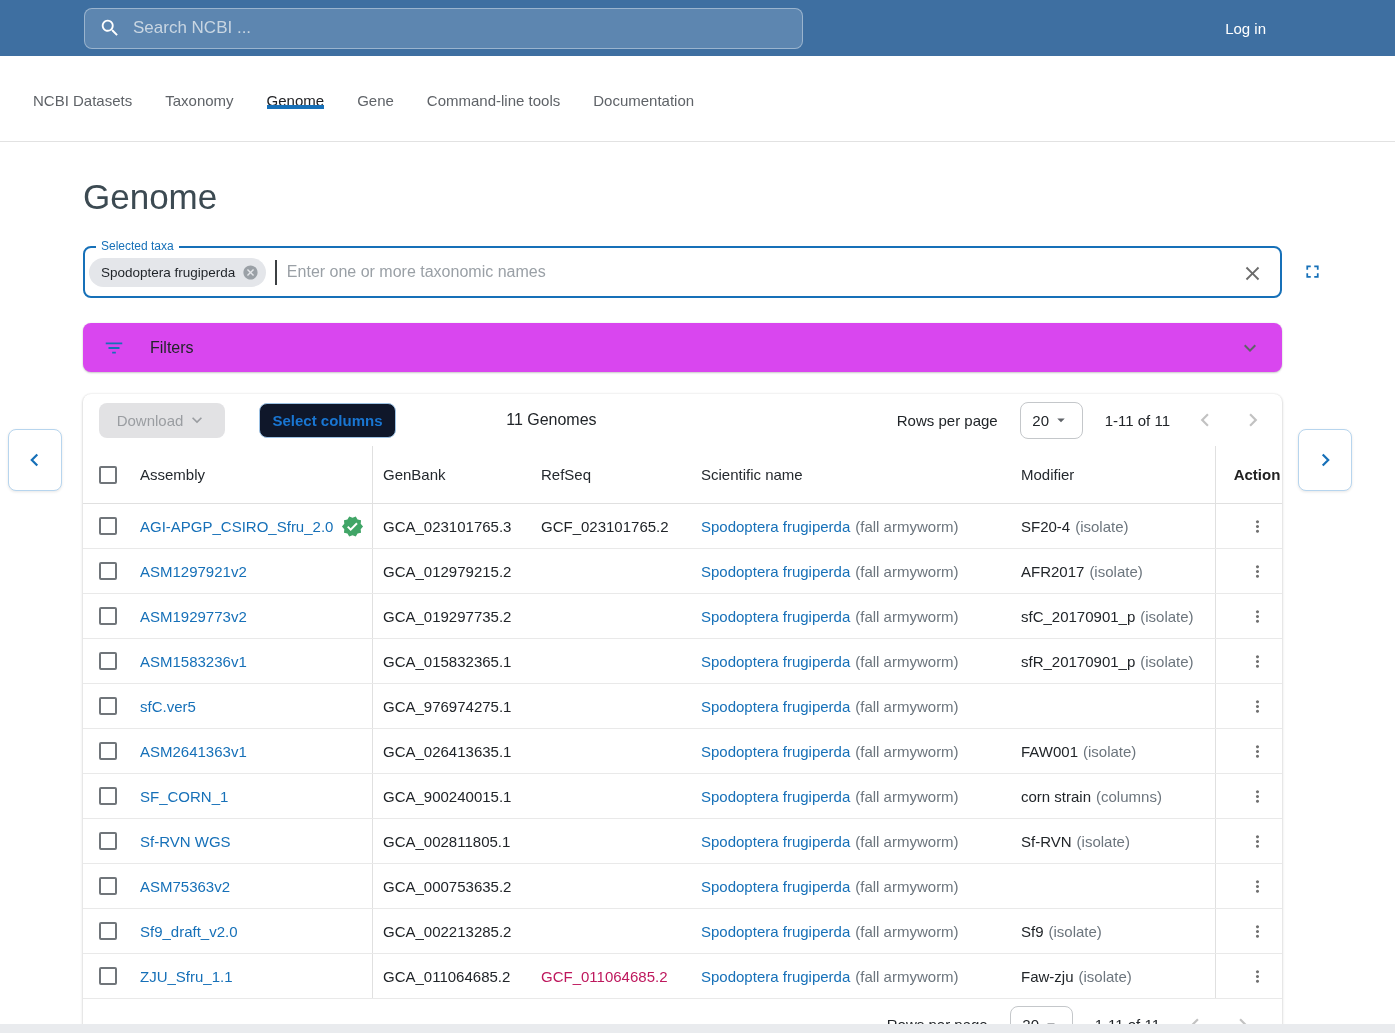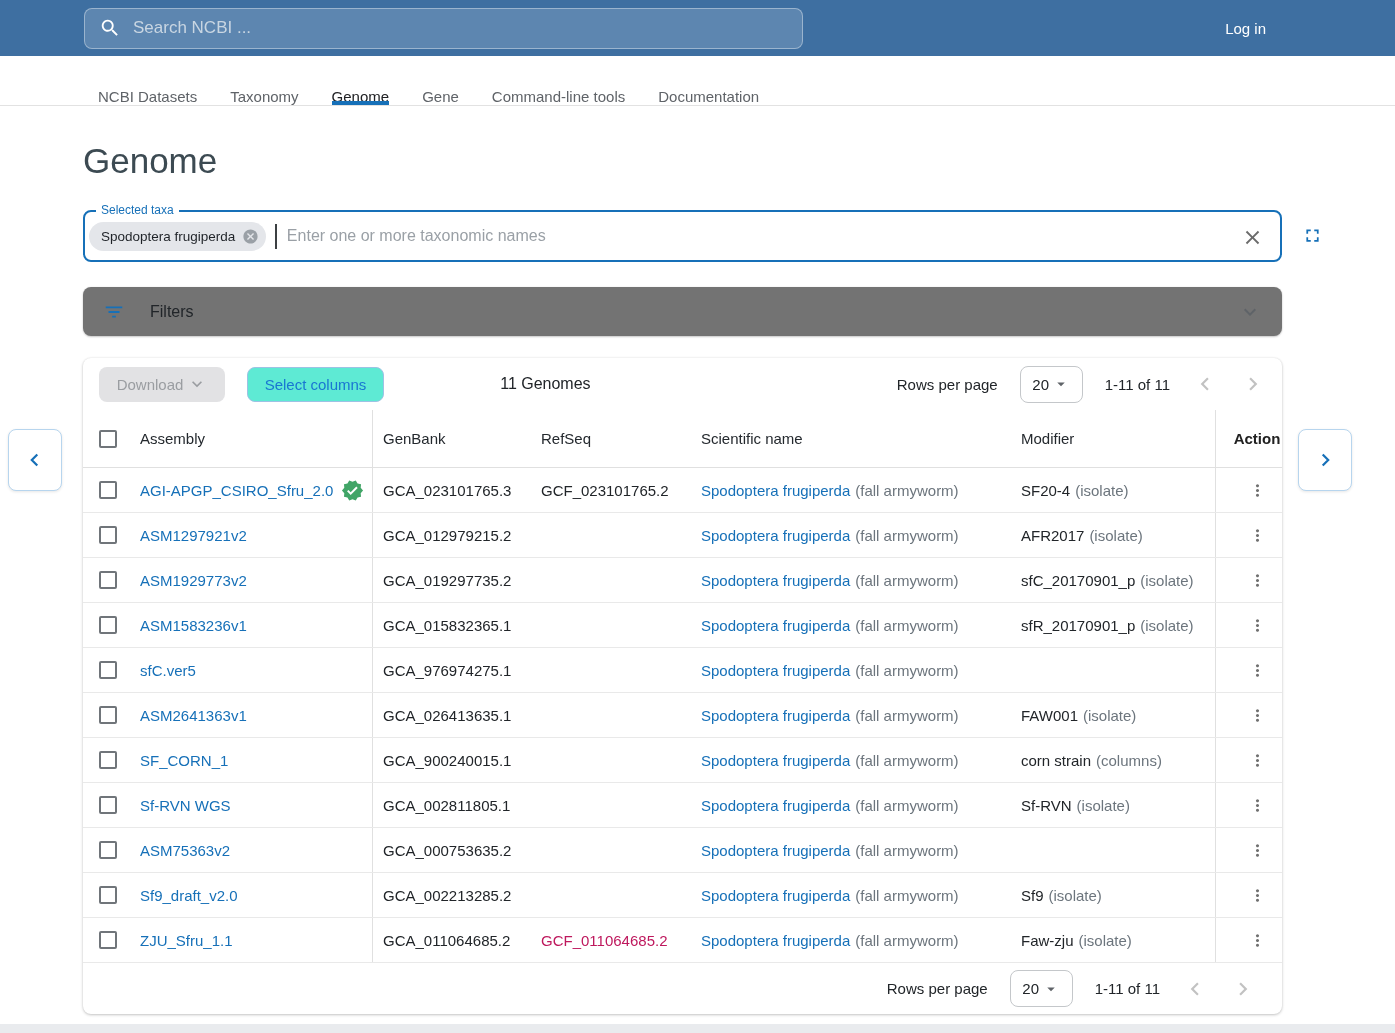--- a/index.html
+++ b/index.html
@@ -13,53 +13,53 @@
     font-family:"Liberation Sans","DejaVu Sans",sans-serif;color:#212529;overflow:hidden;
   }
   
   .app-header{height:56px;background:var(--header-bg);display:flex;align-items:center;position:relative;}
   .search-wrap{margin-left:84px;width:719px;height:41px;background:rgba(255,255,255,0.16);
     border:1px solid rgba(255,255,255,0.38);border-radius:8px;display:flex;align-items:center;padding:0 14px;}
   .search-input{flex:1;background:transparent;border:none;outline:none;color:#fff;font-size:17px;margin-left:10px;}
   .search-input::placeholder{color:#c9d6e2;}
   .login-btn{position:absolute;right:123px;color:#fff;font-size:15px;font-weight:500;cursor:pointer;background:none;border:none;}
   
-  .nav-bar{height:50px;border-bottom:1px solid var(--divider);display:flex;align-items:flex-end;gap:33px;padding-left:98px;}
+  .nav-bar{height:50px;border-bottom:1px solid var(--divider);display:flex;align-items:flex-start;gap:33px;padding-left:33px;margin-top:36px;}
   .nav-item{font-size:15px;color:#5f6368;cursor:pointer;display:flex;align-items:center;position:relative;}
   .nav-item.active{color:#202124;font-weight:500;}
   .nav-item.active::after{content:"";position:absolute;left:0;right:0;bottom:0;height:4px;background:var(--accent-blue);}
   
   .content{margin-left:83px;width:1199px;position:relative;}
   .page-title{font-size:35px;font-weight:400;color:#3c4a52;margin:33px 0 0 0;line-height:44px;}
   
   .taxa-row{position:relative;margin-top:27px;}
   .taxa-field{height:52px;border:2px solid var(--accent-blue);border-radius:8px;display:flex;align-items:center;
     padding:0 52px 0 4px;position:relative;background:#fff;}
   .taxa-legend{position:absolute;top:-9px;left:11px;background:#fff;padding:0 5px;font-size:12px;color:var(--accent-blue);}
   .chip{display:flex;align-items:center;gap:7px;background:#e4e6ea;border-radius:16px;height:29px;
     padding:0 7px 0 12px;font-size:13.5px;color:#1f2328;white-space:nowrap;}
   .chip .chip-x{display:flex;cursor:pointer;}
   .caret-bar{width:1.5px;height:25px;background:#3c4043;margin-left:9px;}
   .taxa-input{flex:1;border:none;outline:none;font-size:16px;margin-left:8px;color:#212529;min-width:50px;}
   .taxa-input::placeholder{color:#9aa0a6;}
   .clear-x{position:absolute;right:16px;top:14px;cursor:pointer;display:flex;}
   .fullscreen-btn{position:absolute;left:1219px;top:15px;cursor:pointer;display:flex;}
   
-  .filters-card{margin-top:25px;height:49px;border-radius:8px;background:#737373;
+  .filters-card{margin-top:25px;height:49px;border-radius:8px;background:#d946ef;
     box-shadow:0 1px 2px rgba(0,0,0,0.2),0 0 2px rgba(0,0,0,0.08);display:flex;align-items:center;padding:0 20px;cursor:pointer;}
   .filters-label{margin-left:25px;font-size:16px;color:#212529;}
   .filters-chevron{margin-left:auto;display:flex;}
   
   .table-card{margin-top:22px;border-radius:8px;background:#fff;
     box-shadow:0 1px 3px rgba(0,0,0,0.22),0 0 2px rgba(0,0,0,0.08);}
   .toolbar{height:52px;display:flex;align-items:center;padding:0 16px;}
   .btn-download{width:126px;height:35px;border-radius:8px;background:#e2e2e4;color:#9a9da1;font-size:15px;
     font-weight:500;display:flex;align-items:center;justify-content:center;gap:4px;border:none;cursor:default;}
-  .btn-select-cols{margin-left:22px;width:137px;height:35px;border-radius:8px;background:#5eead4;
-    border:1px solid #9dc2e4;color:#1976d2;font-size:15px;font-weight:400;cursor:pointer;}
+  .btn-select-cols{margin-left:34px;width:137px;height:35px;border-radius:8px;background:#0f172a;
+    border:1px solid #9dc2e4;color:#1976d2;font-size:15px;font-weight:700;cursor:pointer;}
   .genome-count{flex:1;text-align:center;font-size:16px;color:#212529;padding-right:190px;}
   .pager{display:flex;align-items:center;gap:22px;font-size:15px;color:#212529;}
   .rpp-select{width:63px;height:37px;border:1px solid #c4c7ca;border-radius:8px;display:flex;align-items:center;
     justify-content:center;gap:3px;font-size:15px;cursor:pointer;background:#fff;}
   .pg-btn{background:none;border:none;display:flex;cursor:default;padding:0;}
   
   .thead,.trow{display:grid;grid-template-columns:289px 159px 160px 320px 204px 67px;align-items:stretch;}
   .thead{height:58px;font-weight:500;font-size:15px;color:#24292e;border-bottom:1px solid #e0e0e0;}
   .trow{height:45px;border-bottom:1px solid #e9e9e9;font-size:15px;}
   .cell{display:flex;align-items:center;padding-left:10px;min-width:0;}

